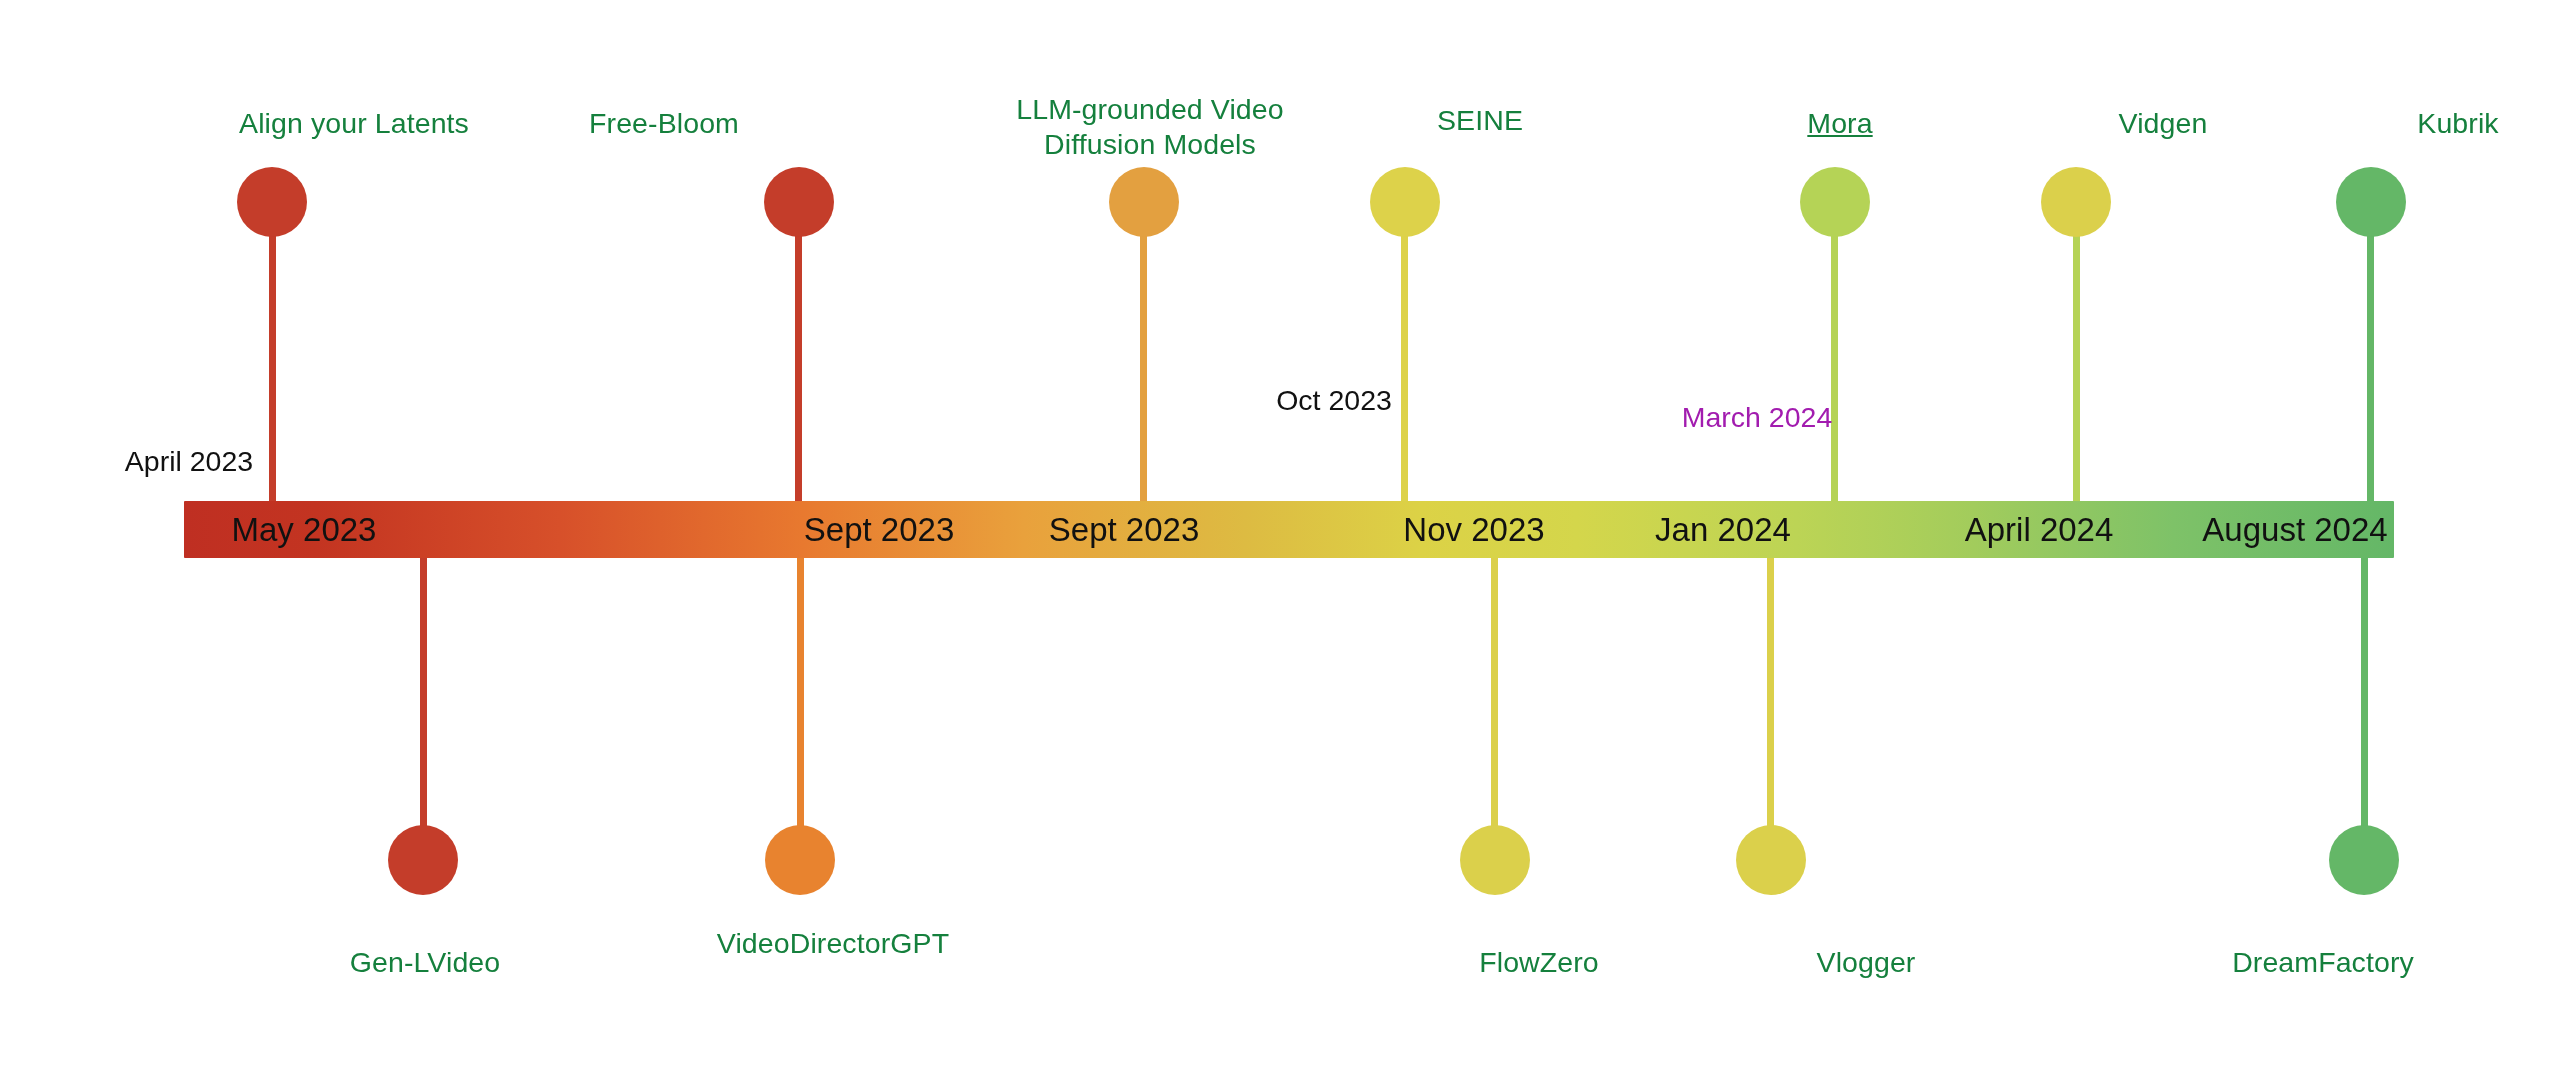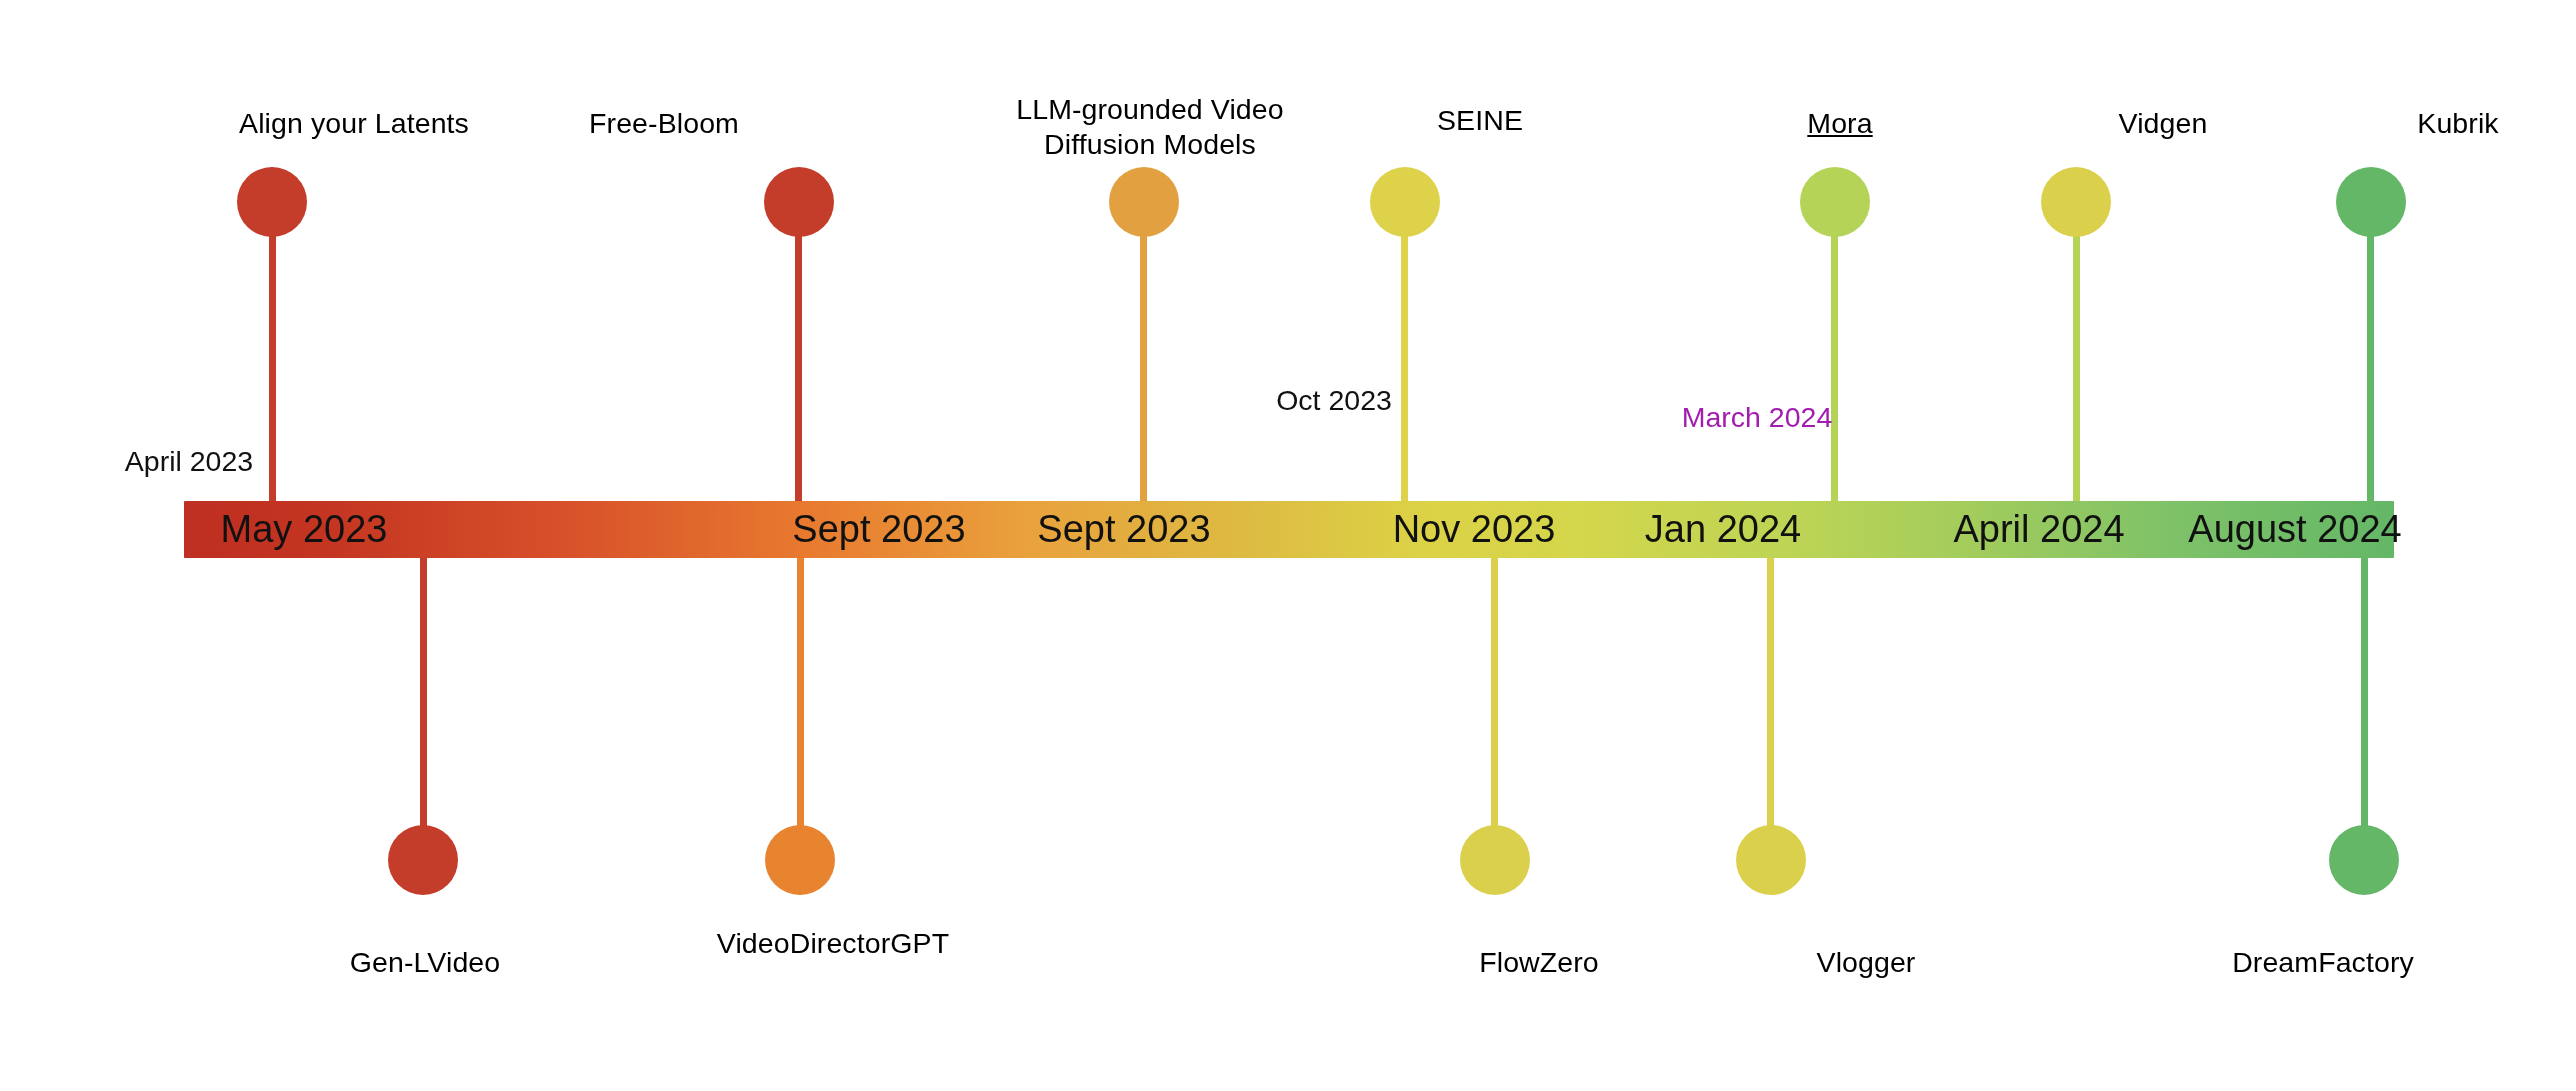--- a/index.html
+++ b/index.html
@@ -28,33 +28,33 @@
 
   
   .stem{position:absolute;}
 
   
   .node{position:absolute;border-radius:50%;}
 
   
   .lbl{
     position:absolute;
-    color:#000000;
+    color:#15803d;
     font-size:28.5px;
     line-height:35px;
     white-space:nowrap;
     text-align:center;
     transform:translateX(-50%);
     letter-spacing:0.1px;
   }
   .lbl.two-line{white-space:normal;width:304px;}
   .date-on-bar{
     position:absolute;
     color:#111;
-    font-size:38px;
+    font-size:33px;
     line-height:31px;
     white-space:nowrap;
     transform:translateX(-50%);
   }
   .date-off-bar{
     position:absolute;
     color:#111;
     font-size:28.5px;
     line-height:31px;
     white-space:nowrap;

